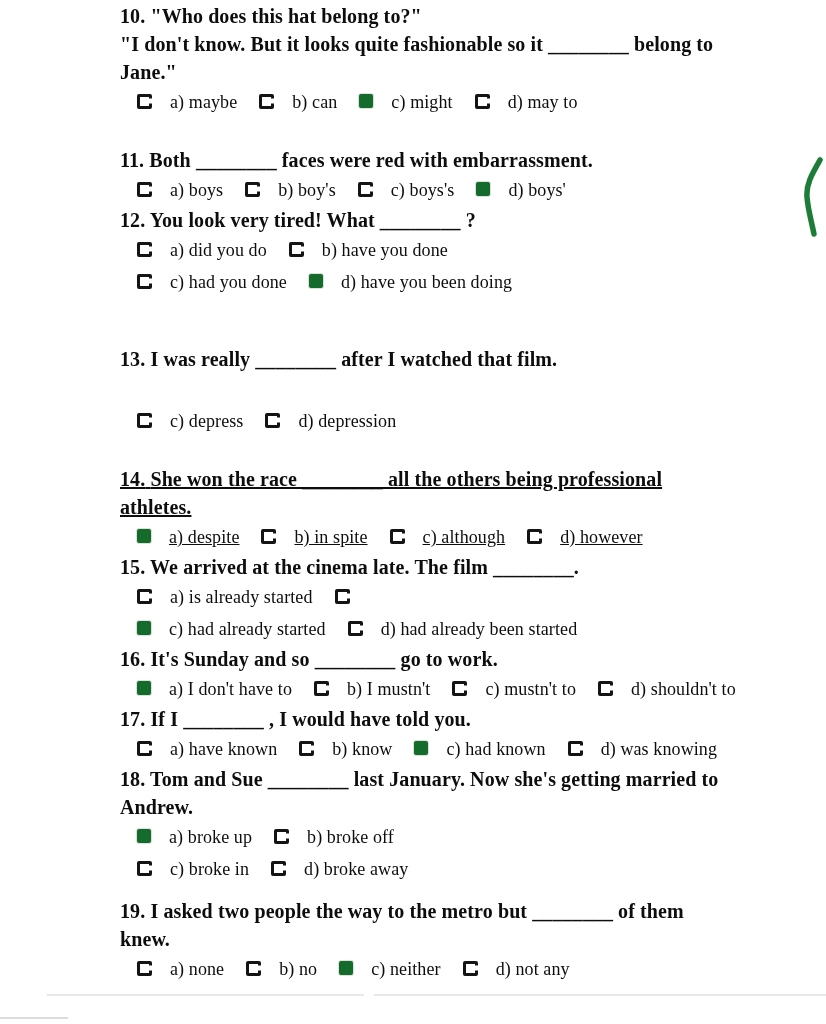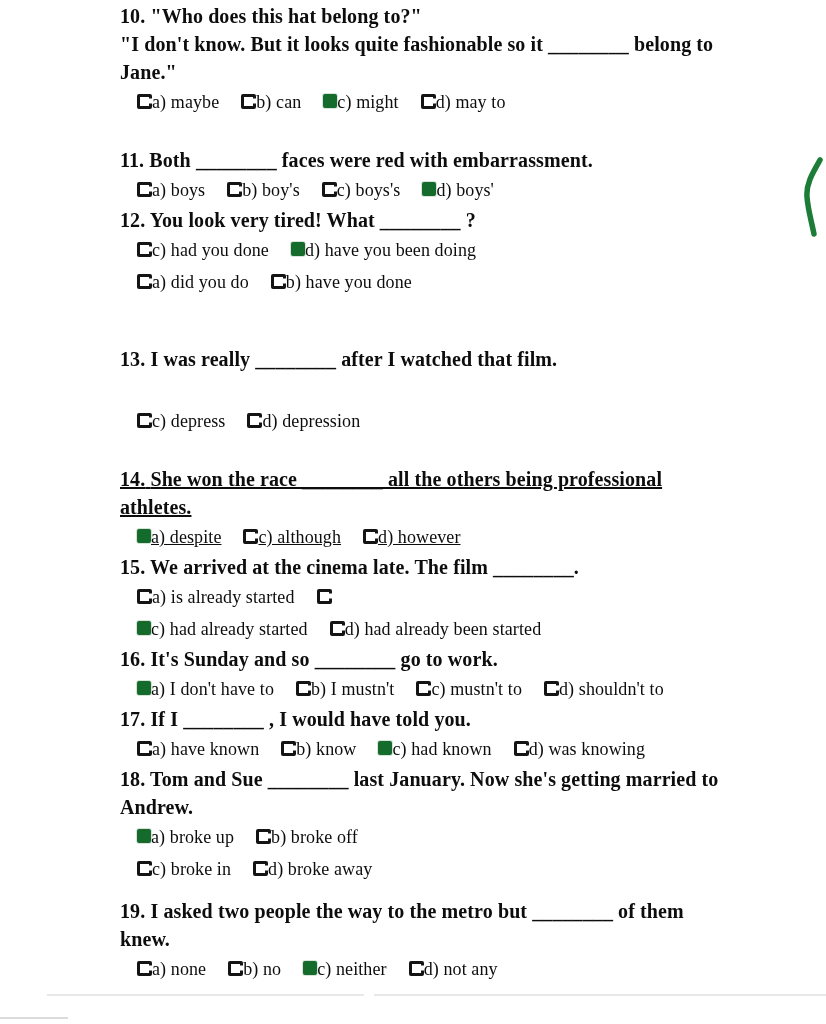--- a/index.html
+++ b/index.html
@@ -15,21 +15,21 @@
   .q-line{
     font-size:20px;line-height:28px;font-weight:700;white-space:nowrap;
     letter-spacing:0.1px;
   }
   .q-num{font-weight:700;}
   .opt-row{
     display:flex;flex-wrap:nowrap;align-items:center;
     height:32px;padding-left:17px;column-gap:22px;
     font-size:18px;line-height:32px;white-space:nowrap;
   }
-  .option{display:inline-flex;align-items:center;gap:0;}
+  .option{display:inline-flex;align-items:center;gap:18px;}
   .cb{display:inline-block;flex:none;position:relative;transform:translateY(-1px);cursor:pointer;}
   .cb.empty{
     box-sizing:border-box;width:15px;height:15px;
     border:3px solid var(--cb-border,#141414);border-radius:2px;background:#fff;
   }
   .cb.empty::after{
     content:"";position:absolute;right:-3px;top:50%;transform:translateY(-50%);
     width:3px;height:5px;background:#fff;
   }
   .cb.selected{
@@ -91,35 +91,35 @@
             <span class="cb selected"></span>
             <span class="opt-label">d) boys'</span>
           </span>
         </div>
       </div>
       <div class="question">
         <div class="q-line"><span class="q-num">12.</span> <span class="q-text">You look very tired! What ________ ?</span></div>
         <div class="opt-row">
           <span class="option">
             <span class="cb empty"></span>
+            <span class="opt-label">a) did you do</span>
+          </span>
+          <span class="option">
+            <span class="cb empty"></span>
+            <span class="opt-label">b) have you done</span>
+          </span>
+        </div>
+        <div class="opt-row">
+          <span class="option">
+            <span class="cb empty"></span>
             <span class="opt-label">c) had you done</span>
           </span>
           <span class="option">
             <span class="cb selected"></span>
             <span class="opt-label">d) have you been doing</span>
-          </span>
-        </div>
-        <div class="opt-row">
-          <span class="option">
-            <span class="cb empty"></span>
-            <span class="opt-label">a) did you do</span>
-          </span>
-          <span class="option">
-            <span class="cb empty"></span>
-            <span class="opt-label">b) have you done</span>
           </span>
         </div>
       </div>
       <div class="question" style="margin-top: 47px;">
         <div class="q-line"><span class="q-num">13.</span> <span class="q-text">I was really ________ after I watched that film.</span></div>
         <div class="opt-row">
         </div>
         <div class="opt-row">
           <span class="option">
             <span class="cb empty"></span>
@@ -131,20 +131,24 @@
           </span>
         </div>
       </div>
       <div class="question" style="margin-top: 28px; text-decoration: underline;">
         <div class="q-line"><span class="q-num">14.</span> <span class="q-text">She won the race ________ all the others being professional</span></div>
         <div class="q-line">athletes.</div>
         <div class="opt-row">
           <span class="option">
             <span class="cb selected"></span>
             <span class="opt-label">a) despite</span>
+          </span>
+          <span class="option">
+            <span class="cb empty"></span>
+            <span class="opt-label">b) in spite</span>
           </span>
           <span class="option">
             <span class="cb empty"></span>
             <span class="opt-label">c) although</span>
           </span>
           <span class="option">
             <span class="cb empty"></span>
             <span class="opt-label">d) however</span>
           </span>
         </div>

